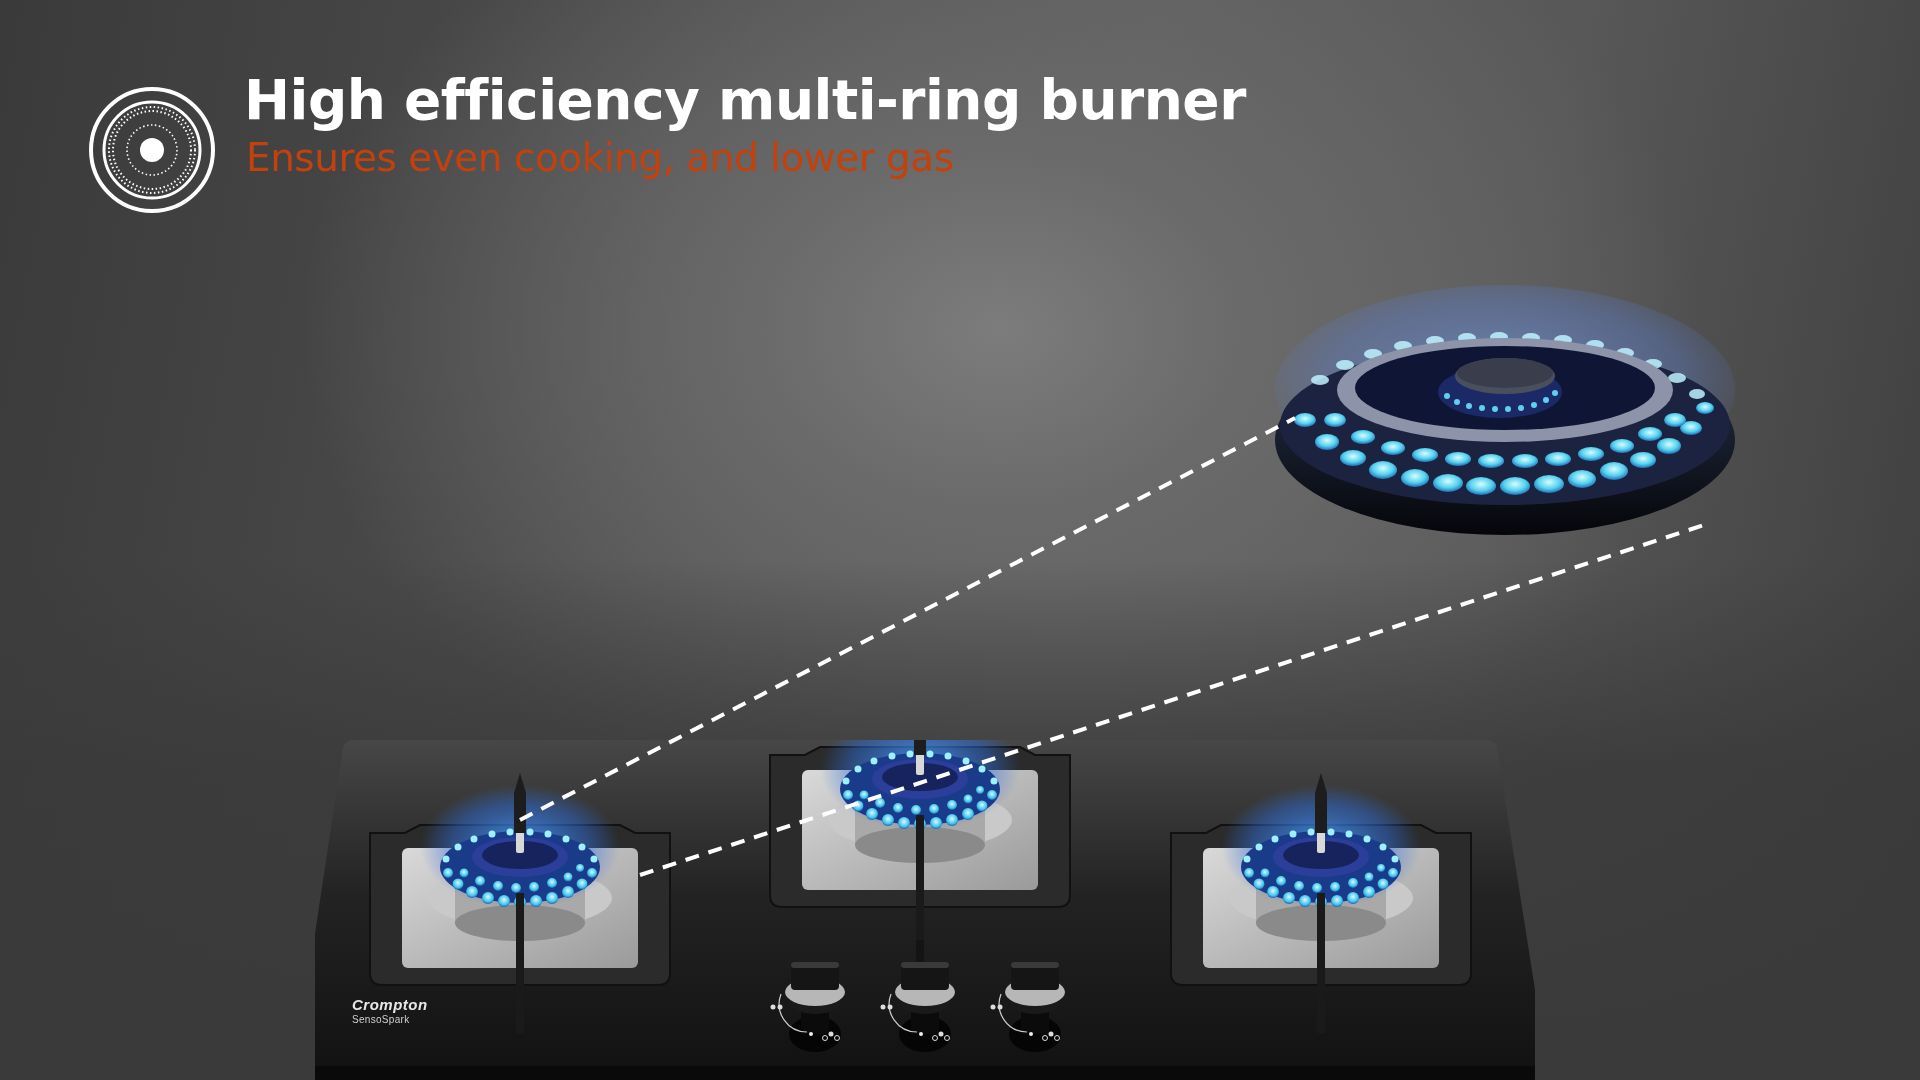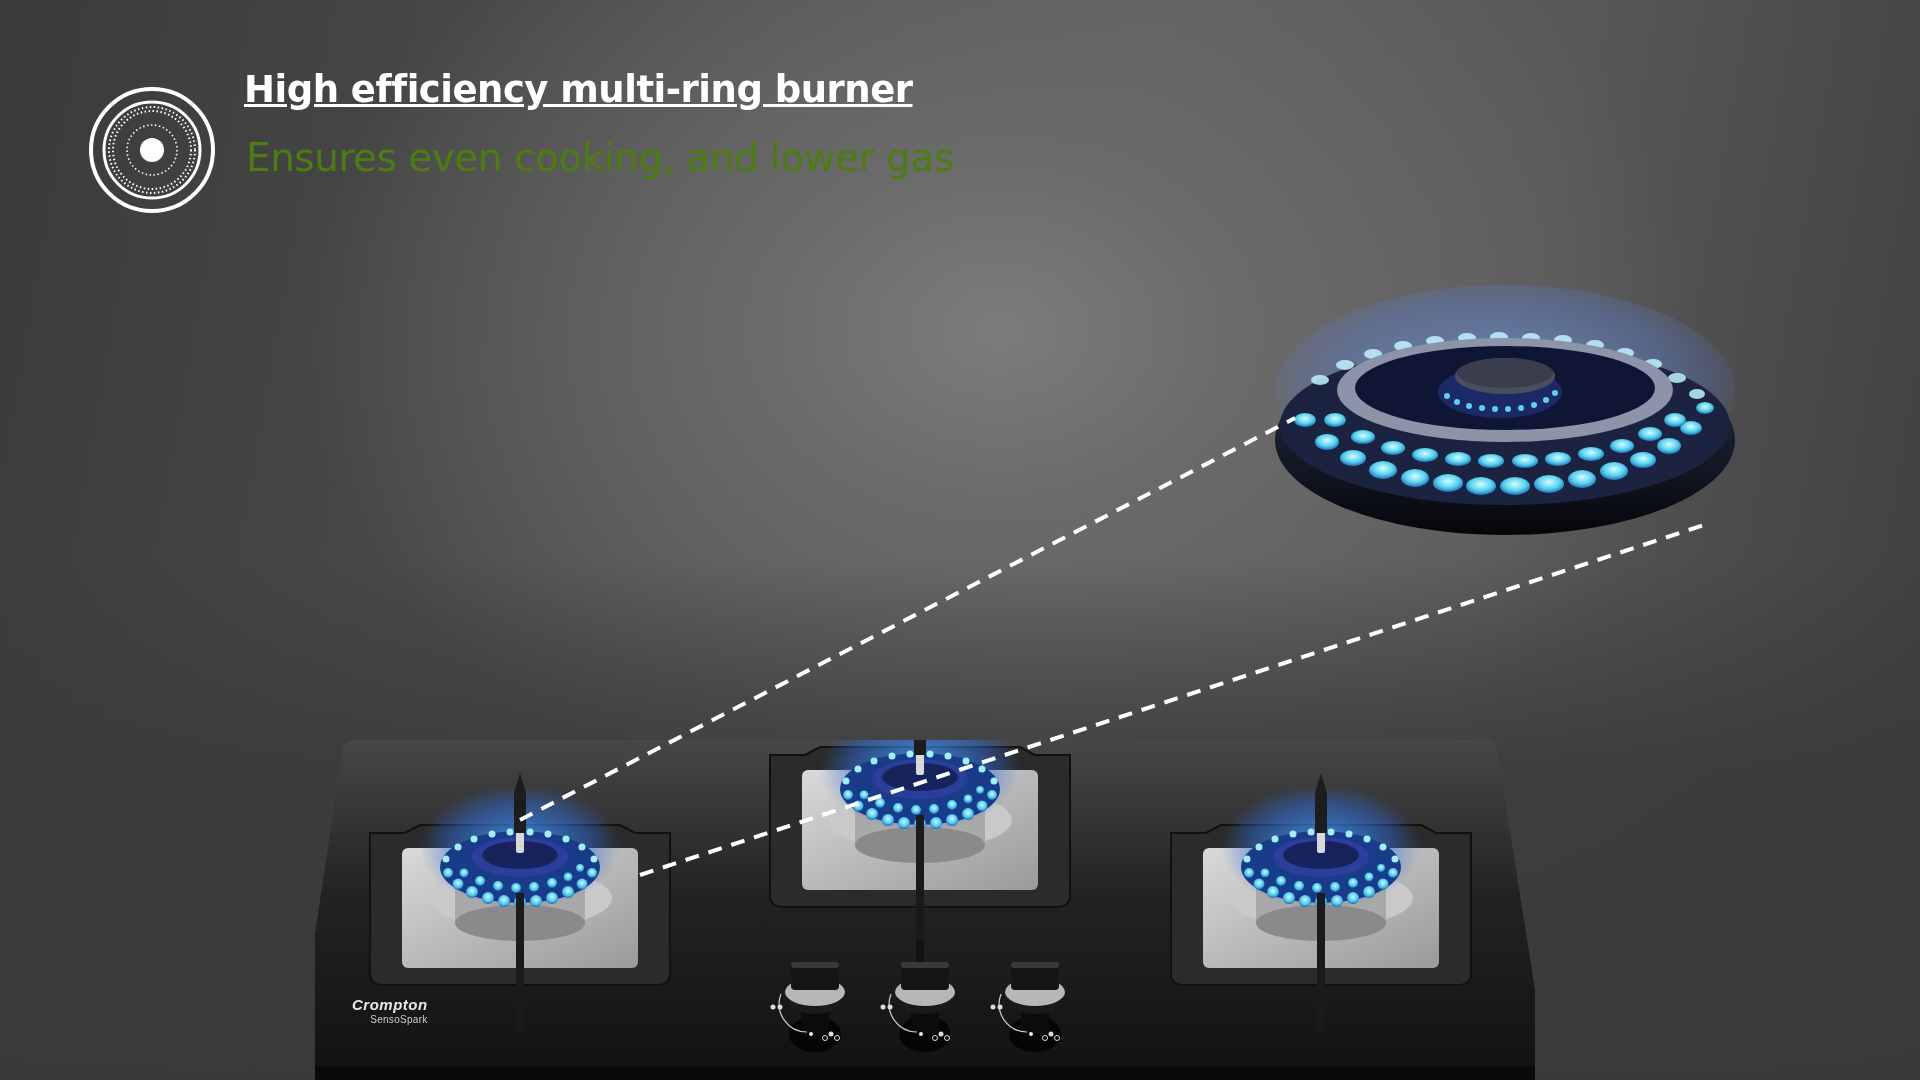--- a/index.html
+++ b/index.html
@@ -12,37 +12,36 @@
   }
   .bottom-shade {
     position:absolute; left:0; top:560px; width:1920px; height:520px;
     background: linear-gradient(180deg, rgba(58,58,58,0) 0%, rgba(58,58,58,0.85) 40%, #3a3a3a 100%);
   }
   
   .feature { position:absolute; left:88px; top:68px; }
   .feature-icon { position:absolute; left:0; top:18px; width:128px; height:128px; }
   .feature-title {
     position:absolute; left:156px; top:0; white-space:nowrap;
-    color:#fff; font-weight:700; font-size:37px; letter-spacing:-0.5px;
+    color:#fff; font-weight:700; font-size:55px; letter-spacing:-0.5px;
     font-family: "DejaVu Sans", sans-serif;
-    text-decoration: underline;
   }
   .feature-sub {
     position:absolute; left:158px; top:66px; width:760px;
-    color:#4d7c0f; font-size:39px; line-height:47px; font-weight:400;
+    color:#c2410c; font-size:39px; line-height:47px; font-weight:400;
     font-family: "DejaVu Sans", sans-serif; letter-spacing:-0.5px;
   }
   
   .big-burner { position:absolute; left:1265px; top:280px; width:480px; height:285px; }
   
   .cooktop { position:absolute; left:315px; top:740px; width:1220px; height:340px; }
   .overlay { position:absolute; left:0; top:0; width:1920px; height:1080px; pointer-events:none; }
   .brand { position:absolute; left:352px; top:996px; color:#e8e8e8; }
   .brand-name { font-size:15px; font-weight:700; font-style:italic; letter-spacing:0.5px; display:block; }
-  .brand-sub { font-size:10px; color:#cfcfcf; display:block; margin-top:1px; letter-spacing:0.3px;text-align:right; }
+  .brand-sub { font-size:10px; color:#cfcfcf; display:block; margin-top:1px; letter-spacing:0.3px; }
 </style>
 </head>
 <body>
 
 <div class="bottom-shade"></div>
 
 <div class="feature">
   <svg class="feature-icon" viewBox="0 0 128 128">
     <circle cx="64" cy="64" r="61" fill="none" stroke="#fff" stroke-width="4"></circle>
     <circle cx="64" cy="64" r="48" fill="none" stroke="#fff" stroke-width="3"></circle>

